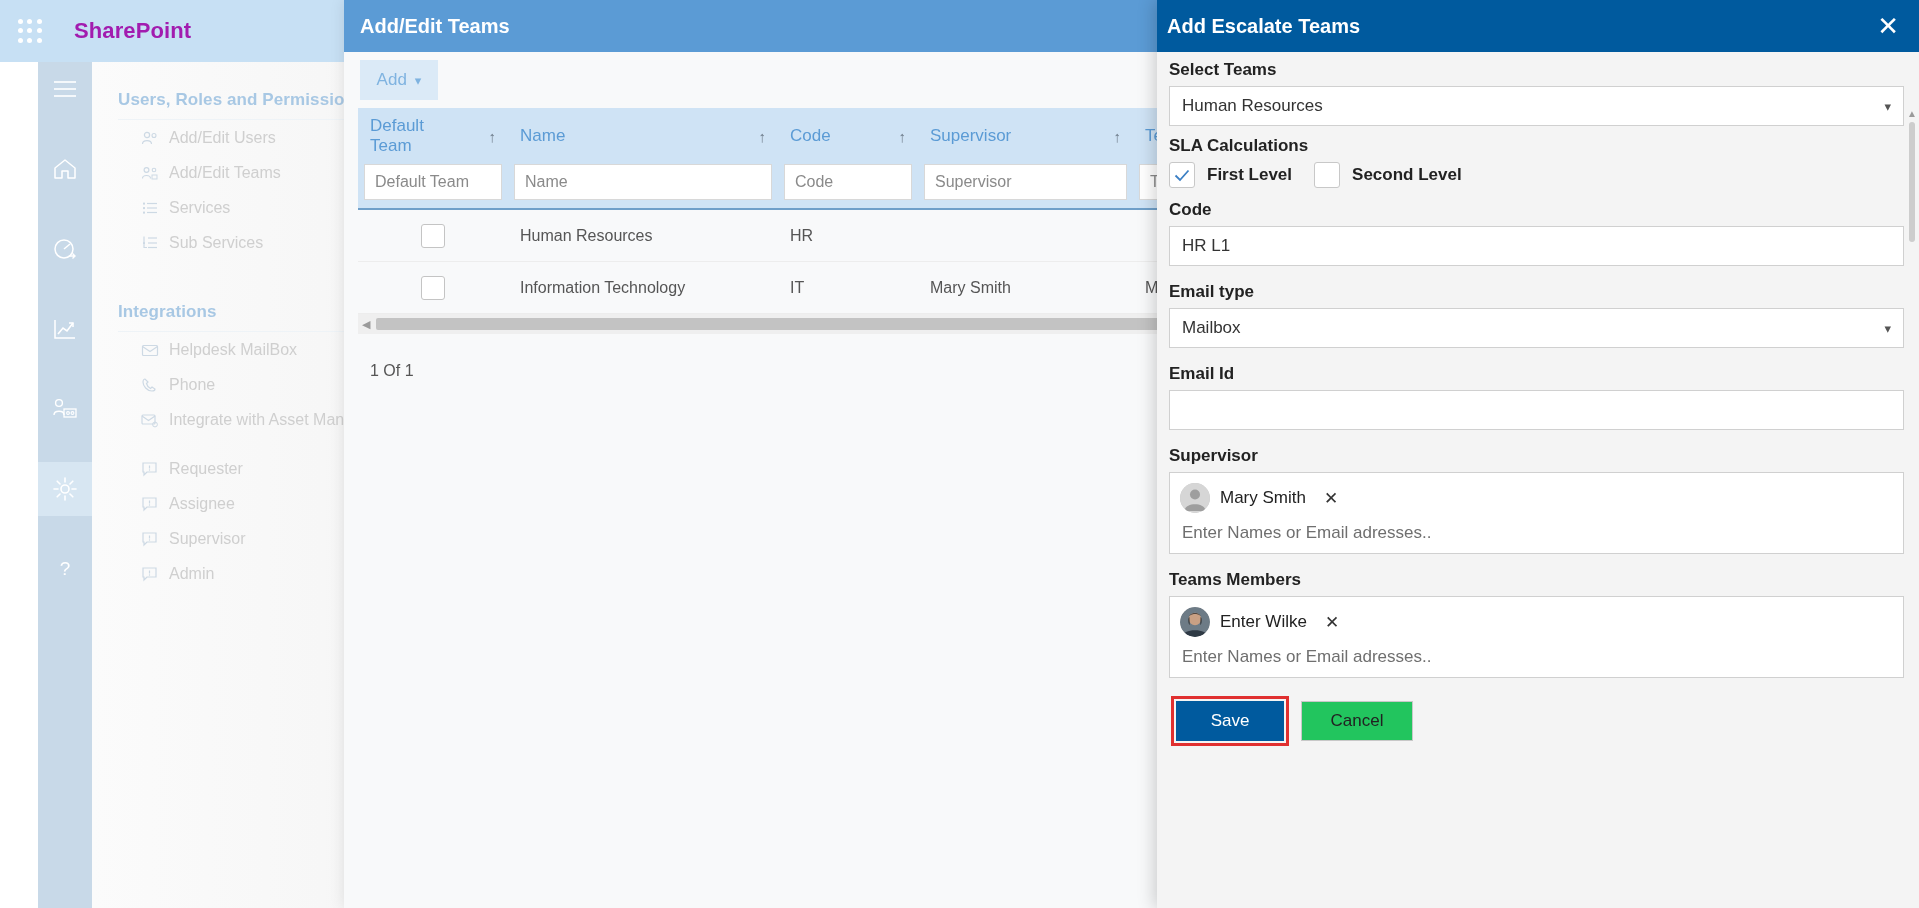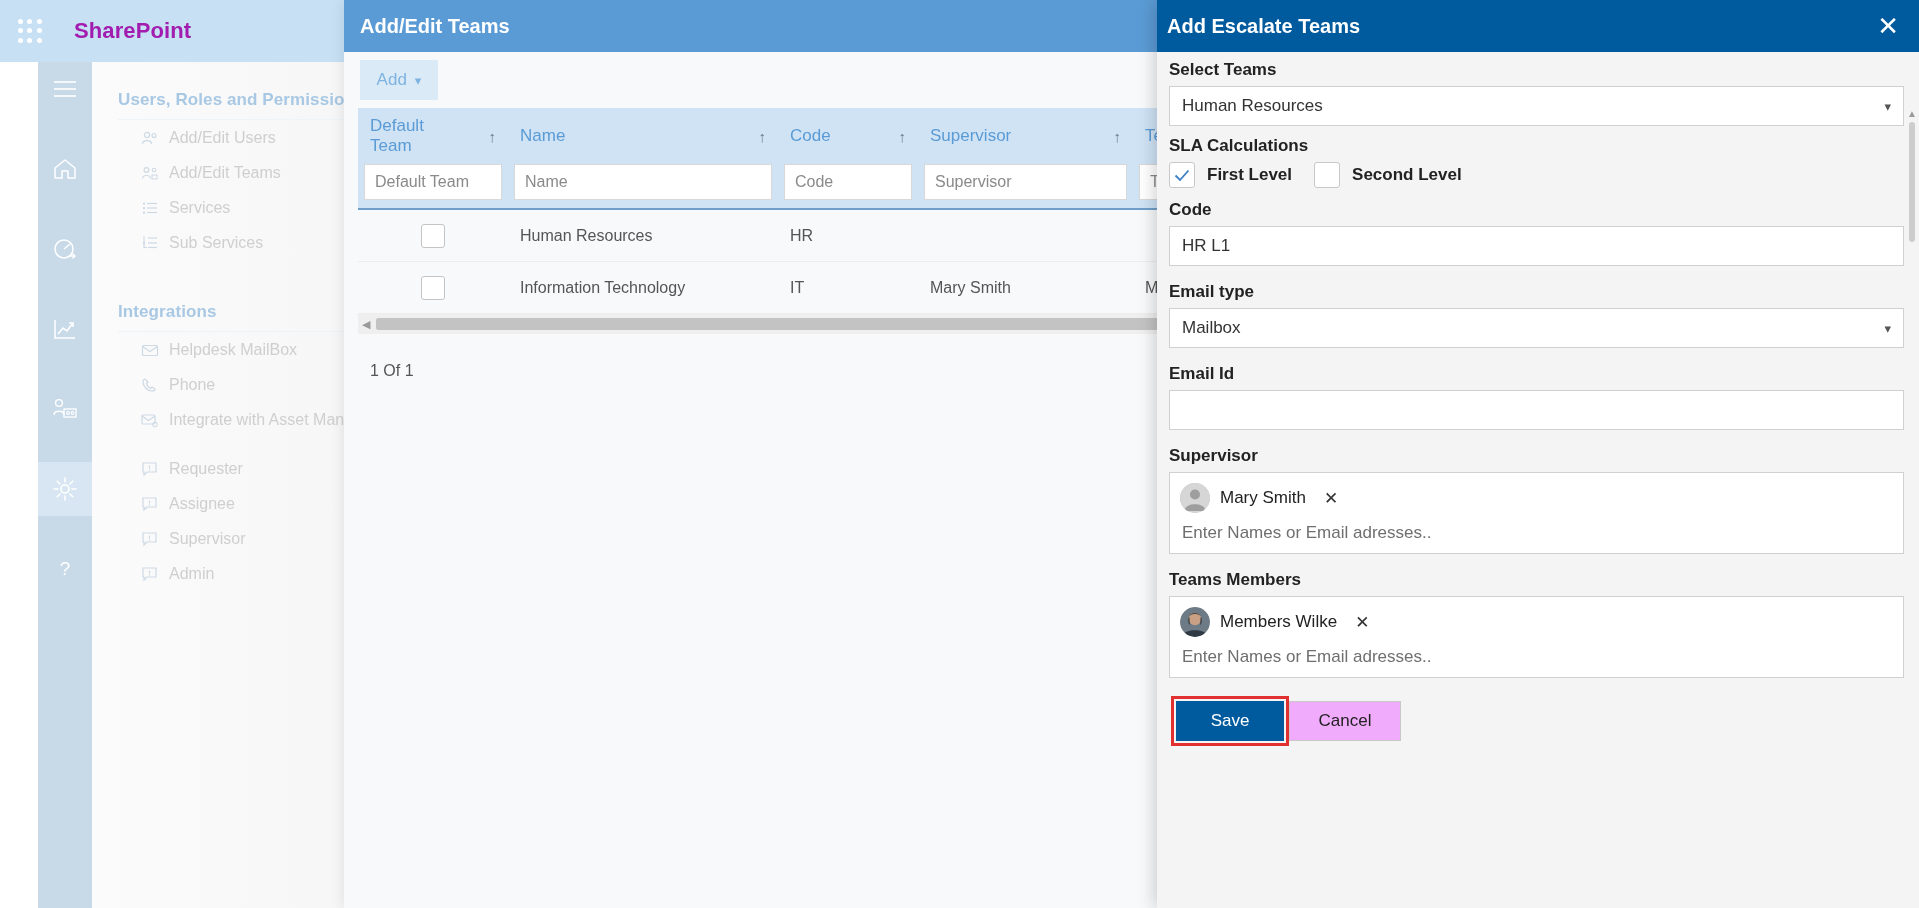--- a/index.html
+++ b/index.html
@@ -129,25 +129,25 @@
   .cbx svg { display:block; }
   .chk-lbl { font-size:17px; font-weight:600; color:#222; margin:0 22px 0 12px; }
 
   .people-box { width:735px; background:#fff; border:1px solid #d0d0d0; padding:8px 10px 8px 10px; }
   .chip { display:flex; align-items:center; gap:10px; height:34px; }
   .chip .av { width:30px; height:30px; border-radius:50%; overflow:hidden; flex:0 0 30px; background:#c8c8c8; }
   .chip .nm { font-size:17px; color:#222; }
   .chip .x { font-size:17px; color:#333; margin-left:8px; cursor:pointer; }
   .people-input { font-size:17px; color:#6f6f6f; padding:8px 2px 2px 2px; }
 
-  .btn-row { display:flex; align-items:center; gap:0; margin-top:18px; padding-left:2px; }
+  .btn-row { display:flex; align-items:center; gap:12px; margin-top:18px; padding-left:2px; }
   .save-wrap { border:3px solid #e03030; padding:2px; display:inline-block; }
   .btn-save { background:#005a9e; color:#fff; border:none; width:108px; height:40px; font-size:17px;
     cursor:pointer; font-family:inherit; }
-  .btn-cancel { background:#f0abfc; color:#222; border:1px solid #c8c8c8; width:112px; height:40px;
+  .btn-cancel { background:#22c55e; color:#222; border:1px solid #c8c8c8; width:112px; height:40px;
     font-size:17px; cursor:pointer; font-family:inherit; }
 
   .vscroll { position:absolute; right:2px; top:56px; width:10px; height:846px; }
   .vscroll .up, .vscroll .dn { color:#9a9a9a; font-size:10px; text-align:center; }
   .vscroll .bar { position:absolute; top:14px; left:2px; width:6px; height:120px; background:#cdcdcd; border-radius:3px; }
 </style>
 </head>
 <body>
 
 <div id="root">
@@ -536,21 +536,21 @@
               <g clip-path="url(#cav)">
                 <rect width="30" height="30" fill="#6d7b86"></rect>
                 <path d="M2 30 C2 21 28 21 28 30 Z" fill="#2f3a45"></path>
                 <circle cx="15" cy="12" r="6.2" fill="#c9a084"></circle>
                 <path d="M8.6 11 C8.6 4.5 21.4 4.5 21.4 11 C21.4 8 18 7 15 7 C12 7 8.6 8 8.6 11 Z" fill="#2a2a2a"></path>
                 <path d="M8.6 11 C8 15 9 18 9.6 18 L9.4 10 Z" fill="#2a2a2a"></path>
                 <path d="M21.4 11 C22 15 21 18 20.4 18 L20.6 10 Z" fill="#2a2a2a"></path>
               </g>
             </svg>
           </span>
-          <span class="nm">Members Wilke</span>
+          <span class="nm">Enter Wilke</span>
           <span class="x">✕</span>
         </div>
         <div class="people-input">Enter Names or Email adresses..</div>
       </div>
 
       <div class="btn-row">
         <span class="save-wrap">
           <button class="btn-save">Save</button>
         </span>
         <button class="btn-cancel">Cancel</button>

